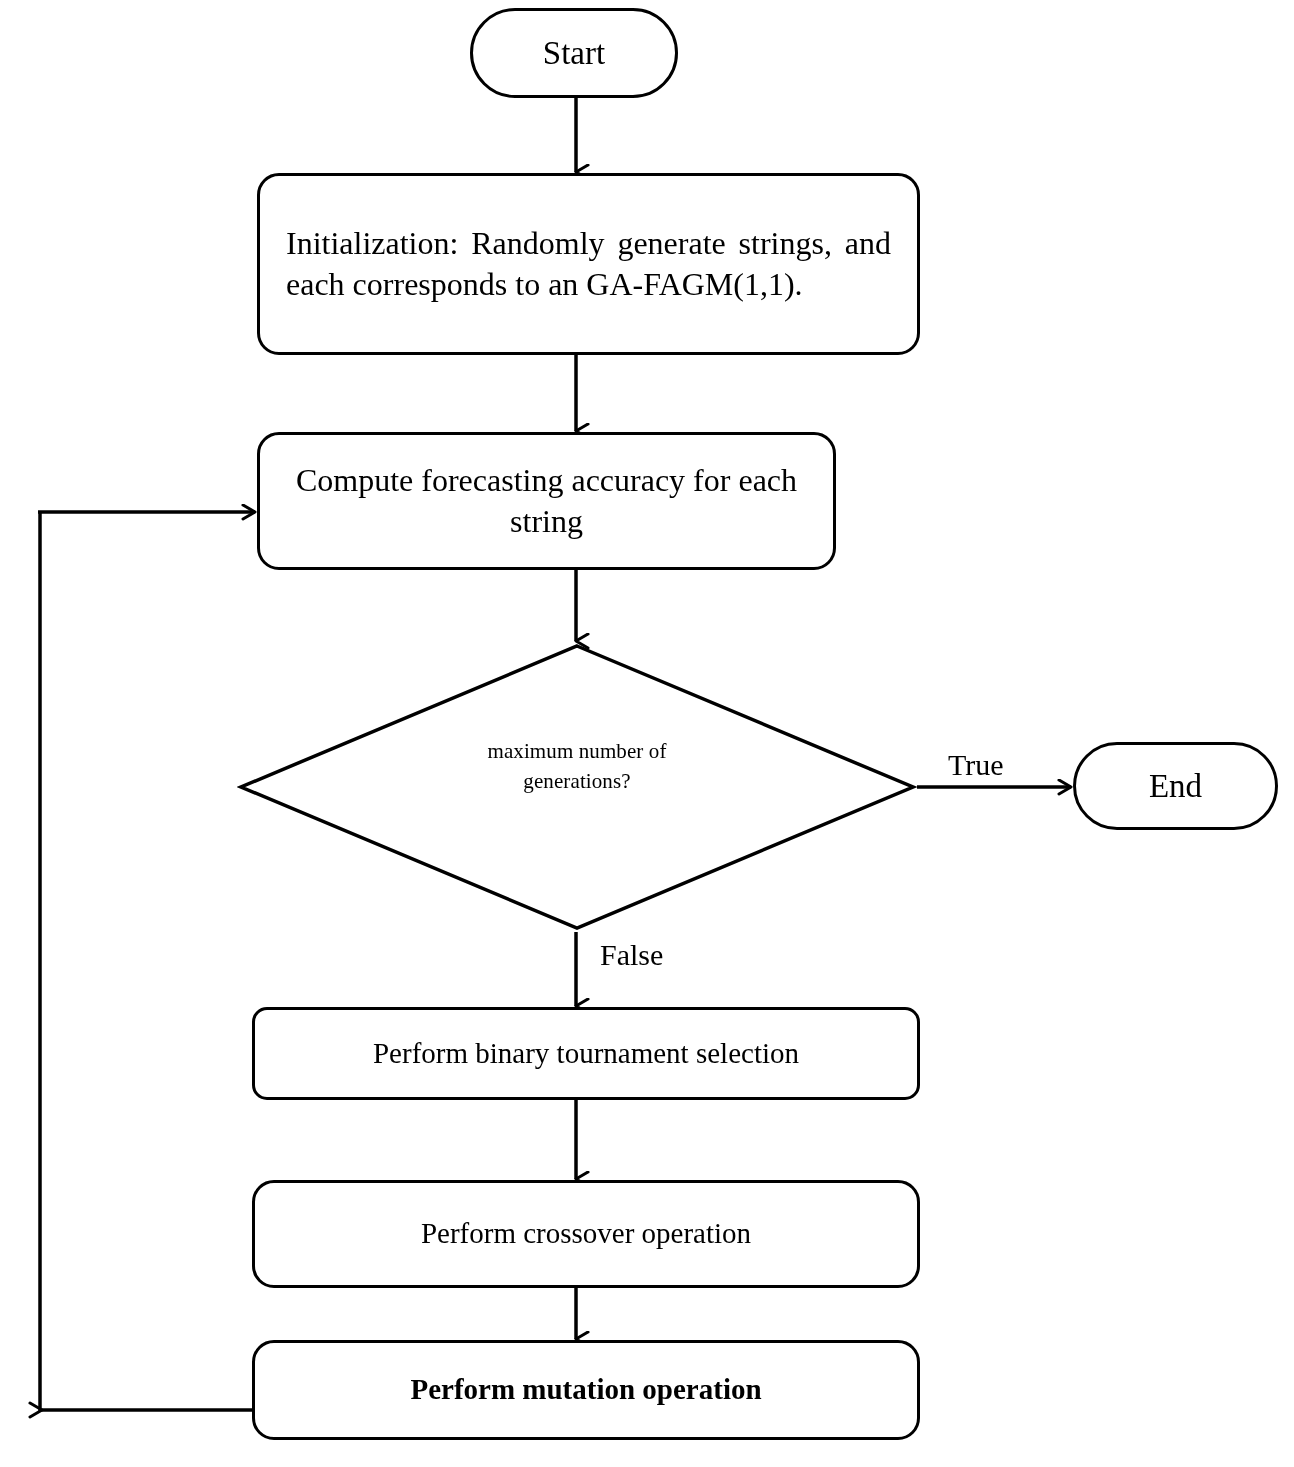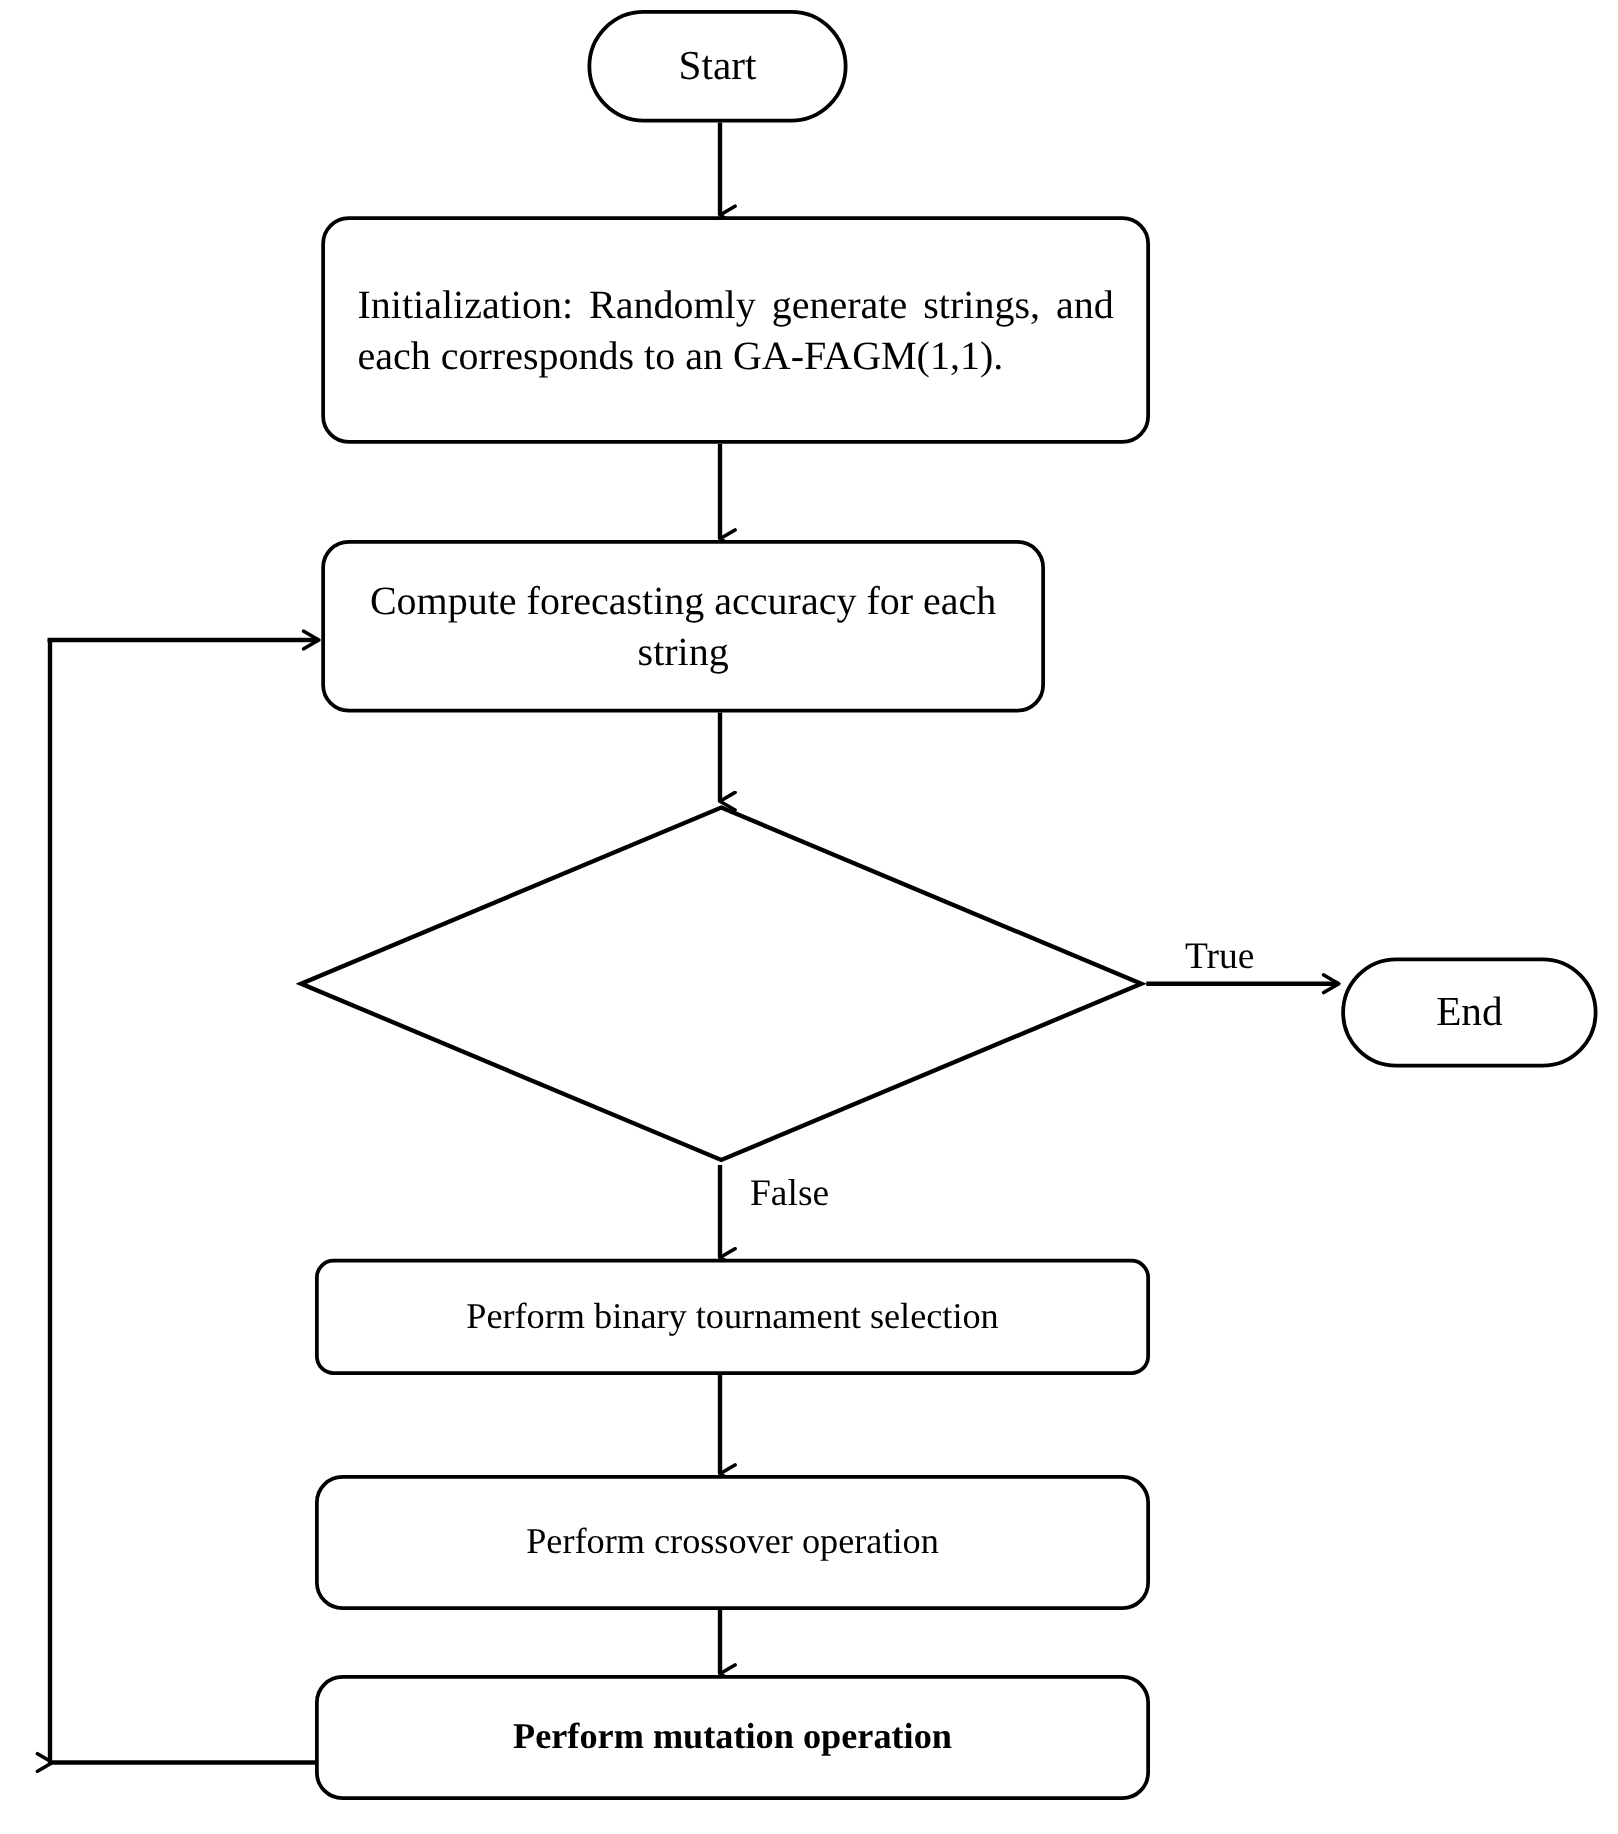--- a/index.html
+++ b/index.html
@@ -61,21 +61,21 @@
   }
   #node-init {
     left: 257px; top: 173px; width: 663px; height: 182px;
     font-size: 32px;
   }
   #node-compute {
     left: 257px; top: 432px; width: 579px; height: 138px;
     font-size: 32px;
   }
   #node-end {
-    left: 1073px; top: 766px; width: 205px; height: 88px;
+    left: 1073px; top: 742px; width: 205px; height: 88px;
     font-size: 33px;
   }
   #node-selection {
     left: 252px; top: 1007px; width: 668px; height: 93px;
     font-size: 29px;
     border-radius: 15px;
   }
   #node-crossover {
     left: 252px; top: 1180px; width: 668px; height: 108px;
     font-size: 29px;
@@ -172,20 +172,22 @@
 
   <div class="node rounded-box" id="node-compute">
     <span class="label center">Compute forecasting accuracy for each string</span>
   </div>
 
   <div id="node-decision">
     <svg viewBox="0 0 680 290" xmlns="http://www.w3.org/2000/svg">
       <polygon points="340,4 676,145 340,286 4,145" fill="#ffffff" stroke="#000000" stroke-width="3.5" stroke-linejoin="miter"></polygon>
     </svg>
     <div class="diamond-label">
+      <div>maximum number of</div>
+      <div>generations?</div>
     </div>
   </div>
 
   <div class="node stadium" id="node-end">
     <span class="label center">End</span>
   </div>
 
   <div class="node rounded-box" id="node-selection">
     <span class="label center">Perform binary tournament selection</span>
   </div>

